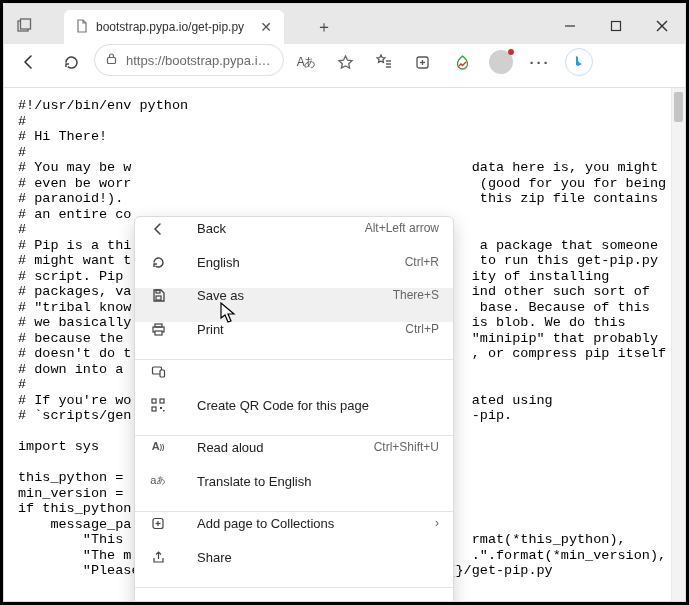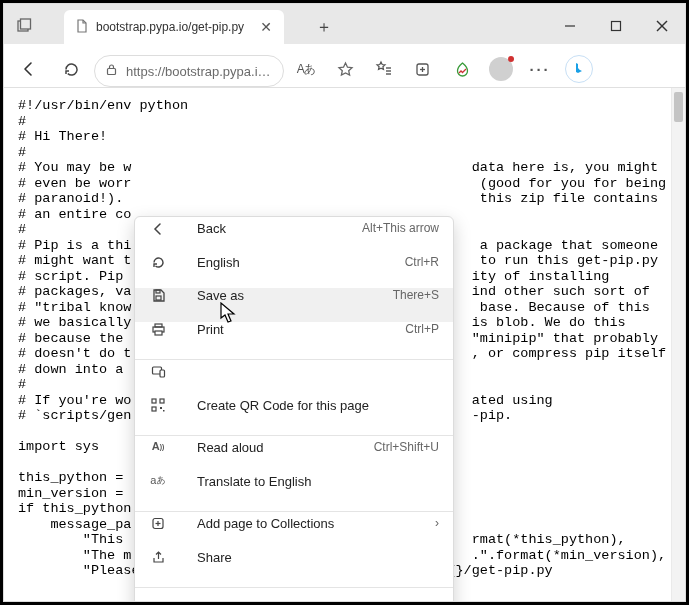--- a/index.html
+++ b/index.html
@@ -49,21 +49,21 @@
   .newtab { width: 40px; height: 34px; display:flex; align-items:center; justify-content:center; color:#444; font-size:16px; }
   .spacer { flex: 1; }
   .win-controls { display:flex; }
   .win-btn { width: 46px; height: 36px; display:flex; align-items:center; justify-content:center; color:#333; font-size:12px; }
   
   .addrbar {
     height: 44px;
     background: #fff;
     border-bottom: 1px solid #e0e0e0;
     display: flex;
-    align-items: flex-end;
+    align-items: flex-start;
     padding: 0 6px;
     gap: 4px;
   }
   .nav-btn { width: 38px; height: 36px; display:flex; align-items:center; justify-content:center; color:#555; border-radius:4px; }
   .urlbox {
     flex: 1;
     height: 32px;
     background: #fff;
     border: 1px solid #ddd;
     border-radius: 16px;
@@ -286,21 +286,21 @@
     </div>
 
     <div class="context-menu">
       <div class="menu-item">
         <span class="mi-icon">
             <svg width="16" height="16" viewBox="0 0 16 16">
               <path d="M10 3 5 8l5 5" fill="none" stroke="#444" stroke-width="1.5" stroke-linecap="round"></path>
             </svg>
           </span>
         <span class="mi-label">Back</span>
-        <span class="mi-accel">Alt+This arrow</span>
+        <span class="mi-accel">Alt+Left arrow</span>
       </div>
       <div class="menu-item">
         <span class="mi-icon">
             <svg width="15" height="15" viewBox="0 0 15 15">
               <path d="M3 7.5a4.5 4.5 0 1 1 1.5 3.4" fill="none" stroke="#444" stroke-width="1.4"></path>
               <path d="M3 12V9h3" fill="none" stroke="#444" stroke-width="1.4"></path>
             </svg>
           </span>
         <span class="mi-label">English</span>
         <span class="mi-accel">Ctrl+R</span>

